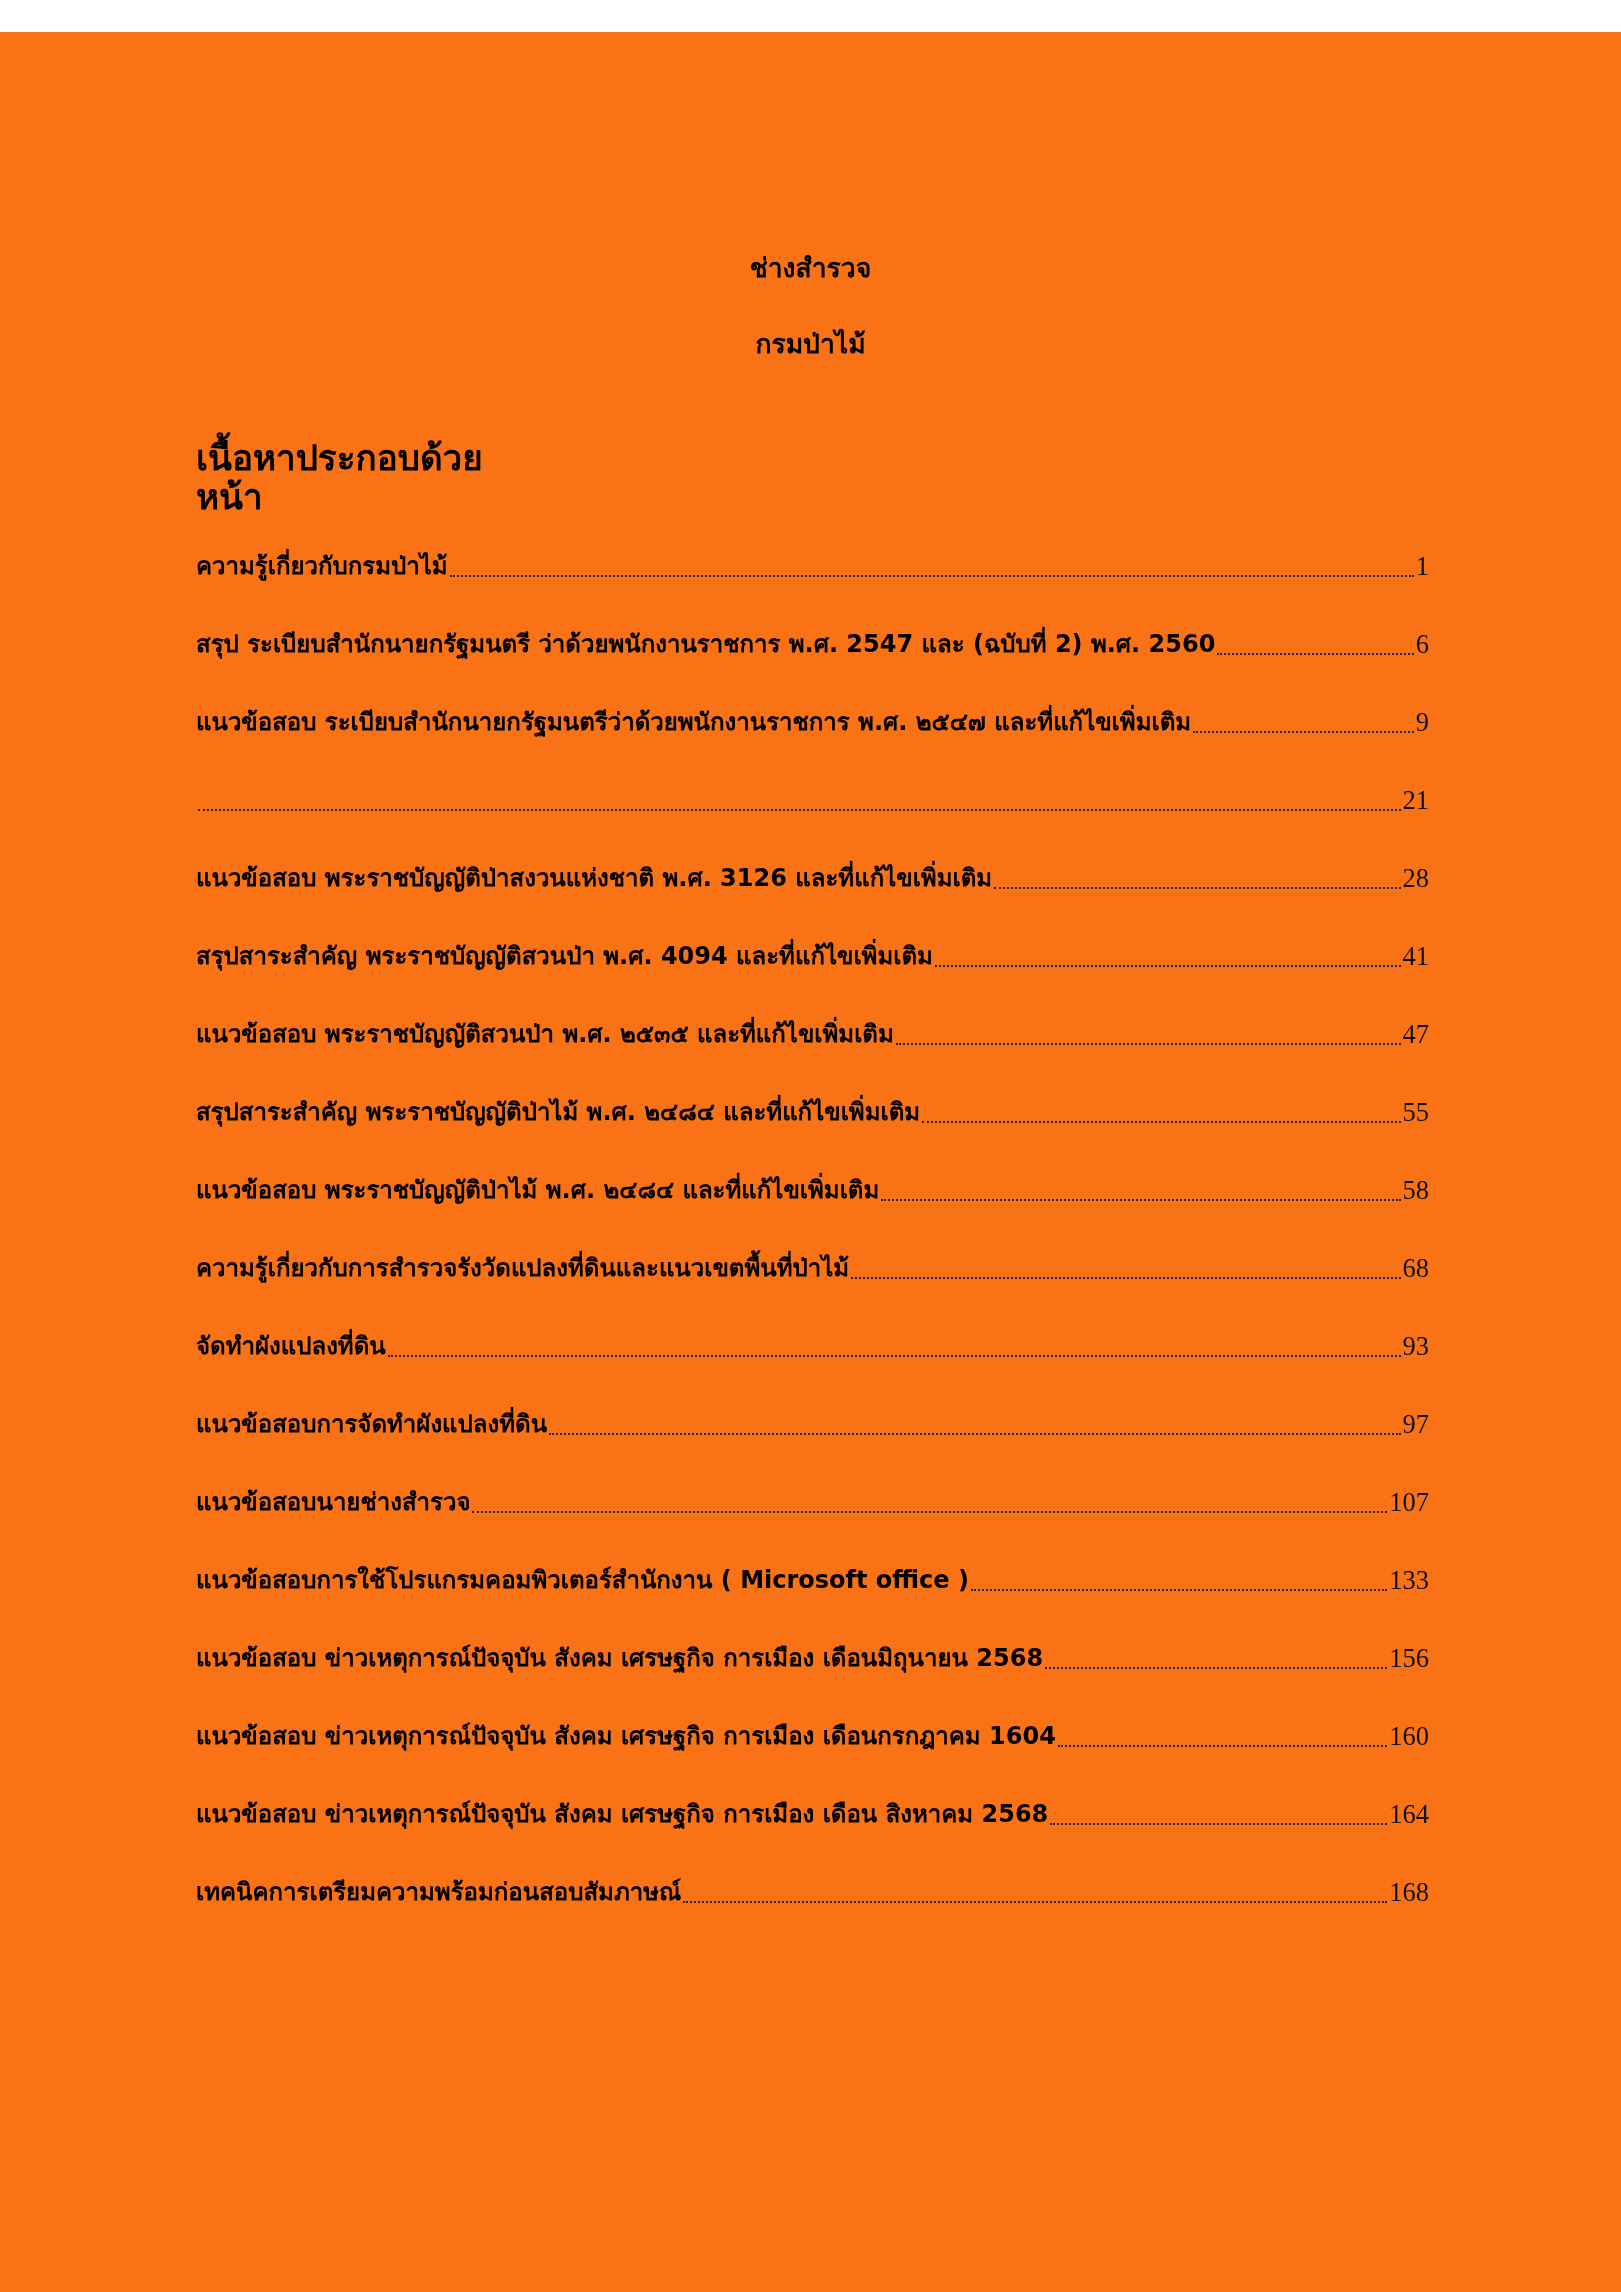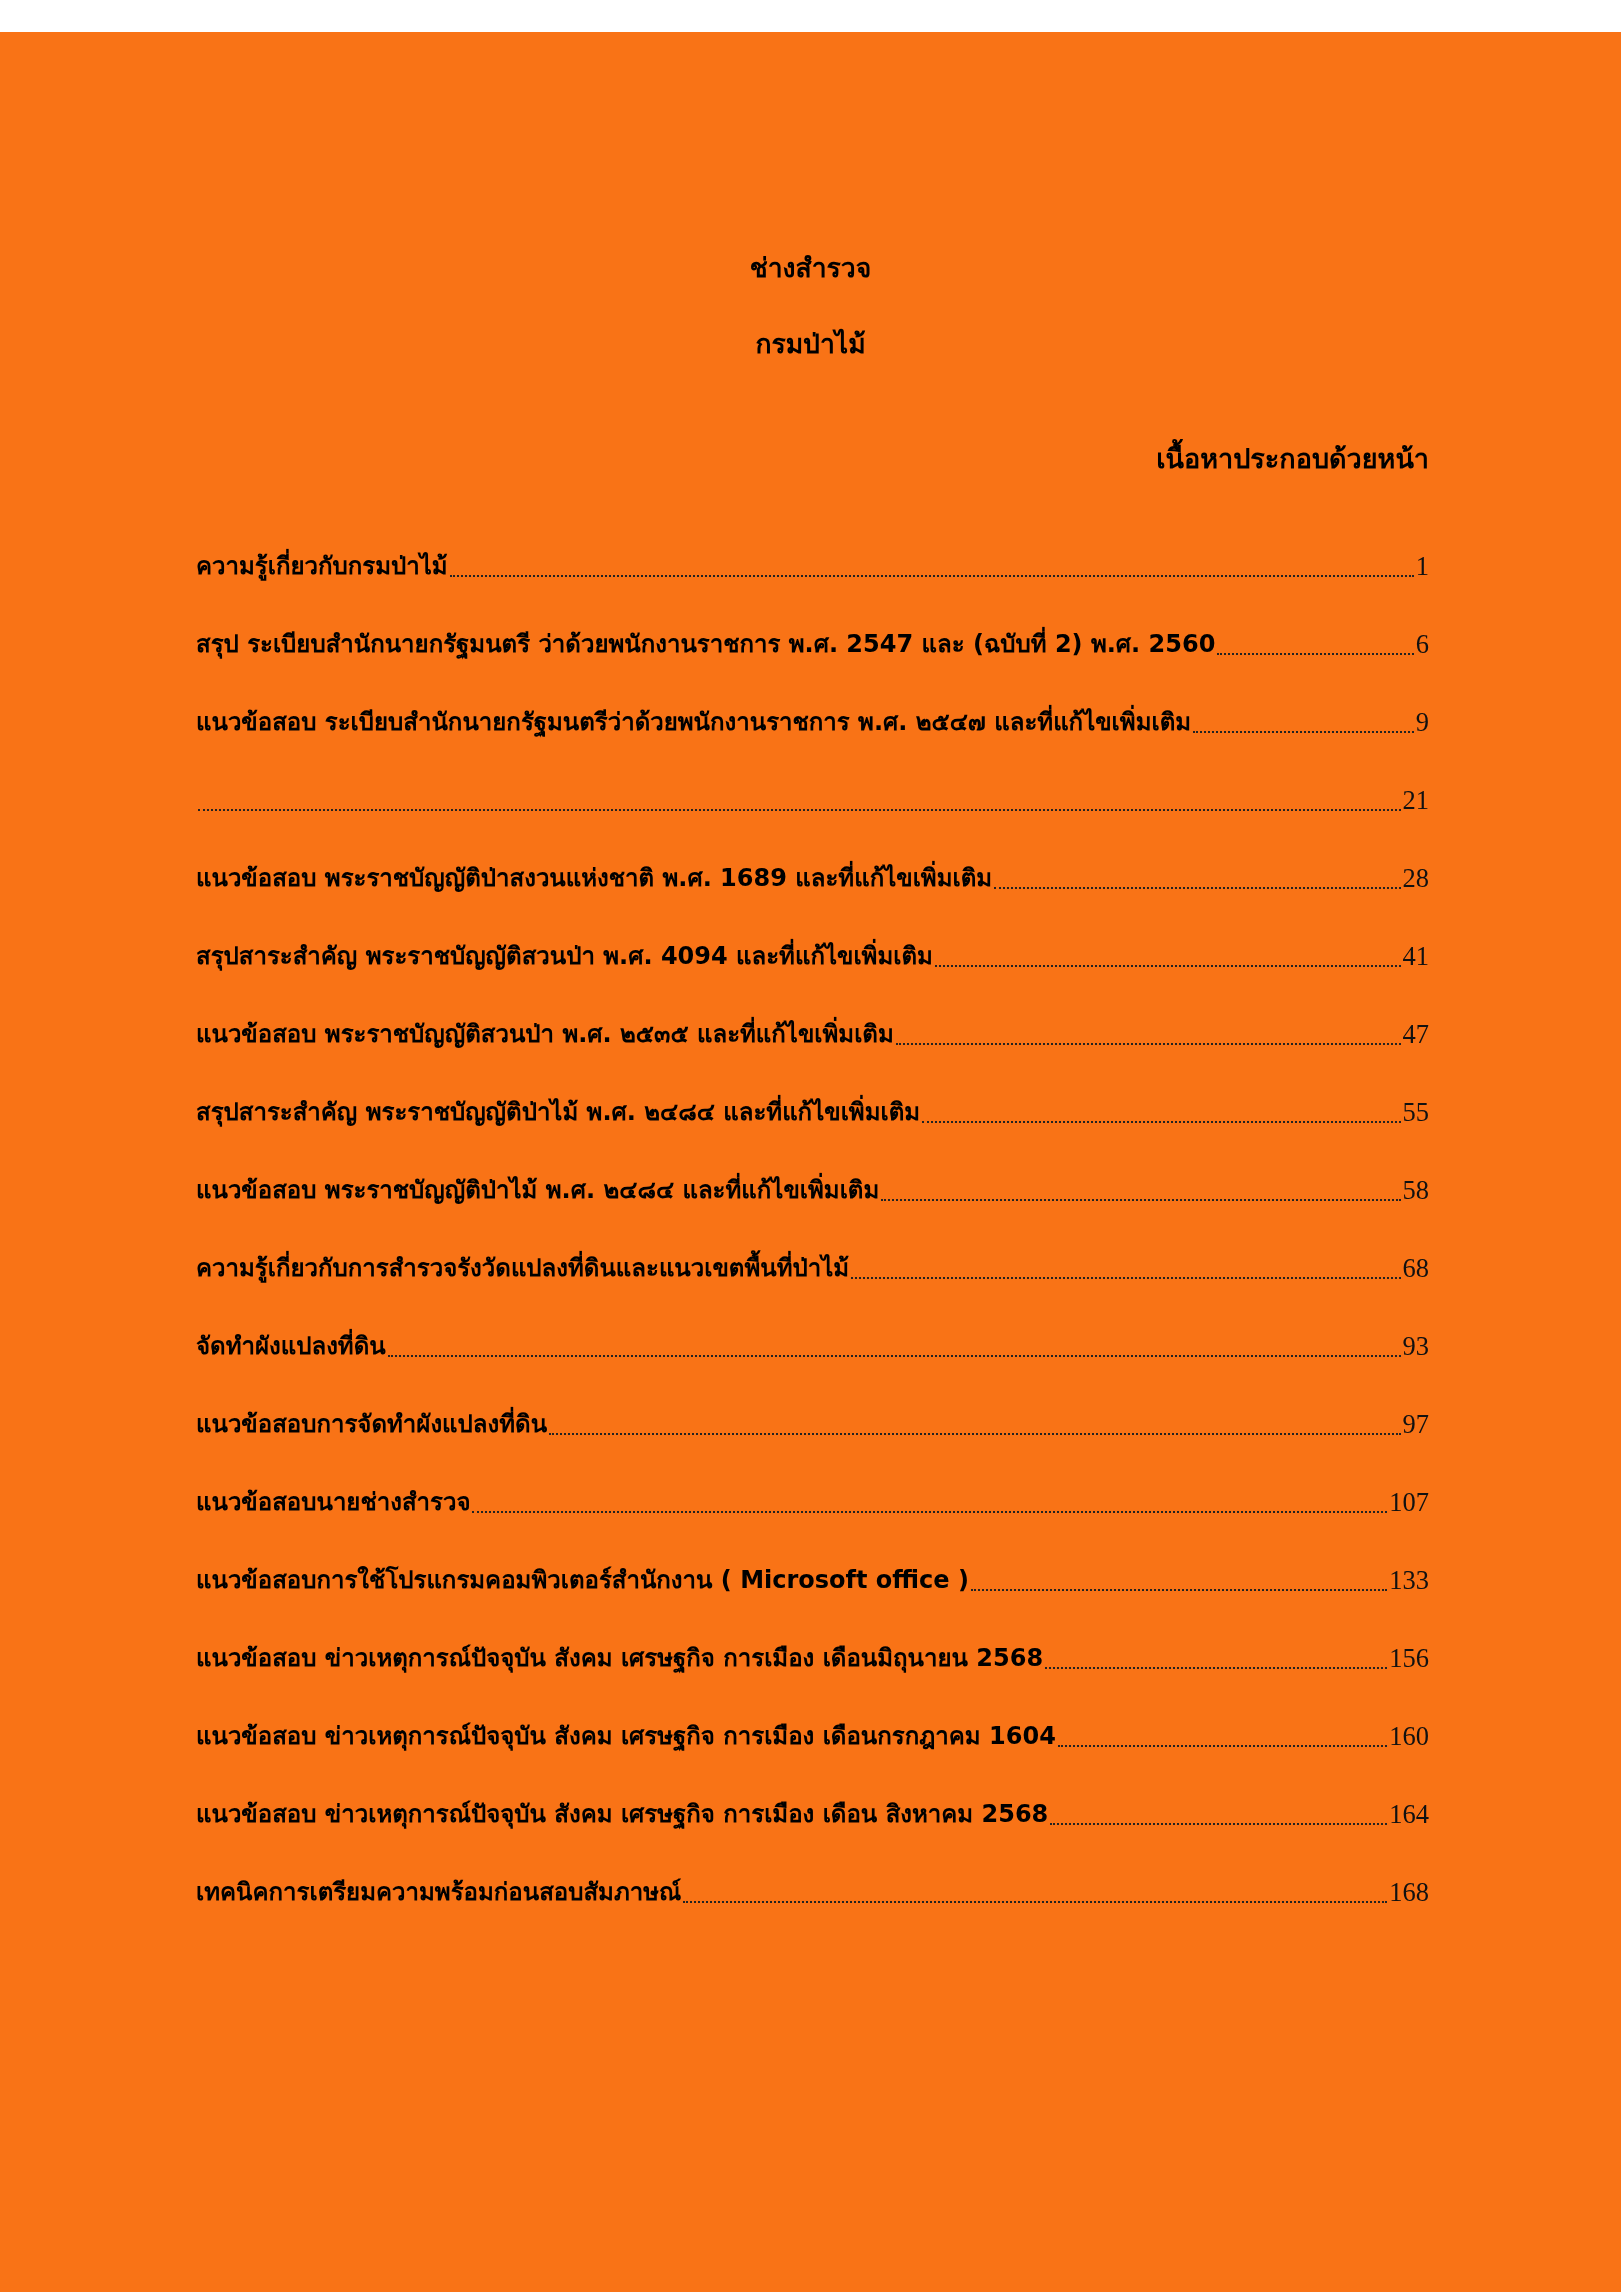--- a/index.html
+++ b/index.html
@@ -36,23 +36,24 @@
     .title-1 { top: 216px; }
     .title-2 { top: 292px; }
 
     .toc-header {
       position: absolute;
       left: 196px;
       width: 1233px;
       top: 407px;
       display: flex;
       justify-content: flex-end;
-      font-size: 27px;
+      font-size: 35px;
       font-weight: bold;
       line-height: 39px;
+      flex-direction: column;
     }
 
     .toc-list {
       position: absolute;
       left: 196px;
       top: 515px;
       width: 1233px;
       margin: 0;
       padding: 0;
       list-style: none;
@@ -120,21 +121,21 @@
     <li class="toc-row">
       <span class="toc-label">แนวข้อสอบ ระเบียบสำนักนายกรัฐมนตรีว่าด้วยพนักงานราชการ พ.ศ. ๒๕๔๗ และที่แก้ไขเพิ่มเติม</span>
       <span class="toc-leader"></span>
       <span class="toc-page">9</span>
     </li>
     <li class="toc-row">
       <span class="toc-leader"></span>
       <span class="toc-page">21</span>
     </li>
     <li class="toc-row">
-      <span class="toc-label">แนวข้อสอบ พระราชบัญญัติป่าสงวนแห่งชาติ พ.ศ. 1689 และที่แก้ไขเพิ่มเติม</span>
+      <span class="toc-label">แนวข้อสอบ พระราชบัญญัติป่าสงวนแห่งชาติ พ.ศ. 3126 และที่แก้ไขเพิ่มเติม</span>
       <span class="toc-leader"></span>
       <span class="toc-page">28</span>
     </li>
     <li class="toc-row">
       <span class="toc-label">สรุปสาระสำคัญ พระราชบัญญัติสวนป่า พ.ศ. 4094 และที่แก้ไขเพิ่มเติม</span>
       <span class="toc-leader"></span>
       <span class="toc-page">41</span>
     </li>
     <li class="toc-row">
       <span class="toc-label">แนวข้อสอบ พระราชบัญญัติสวนป่า พ.ศ. ๒๕๓๕ และที่แก้ไขเพิ่มเติม</span>

